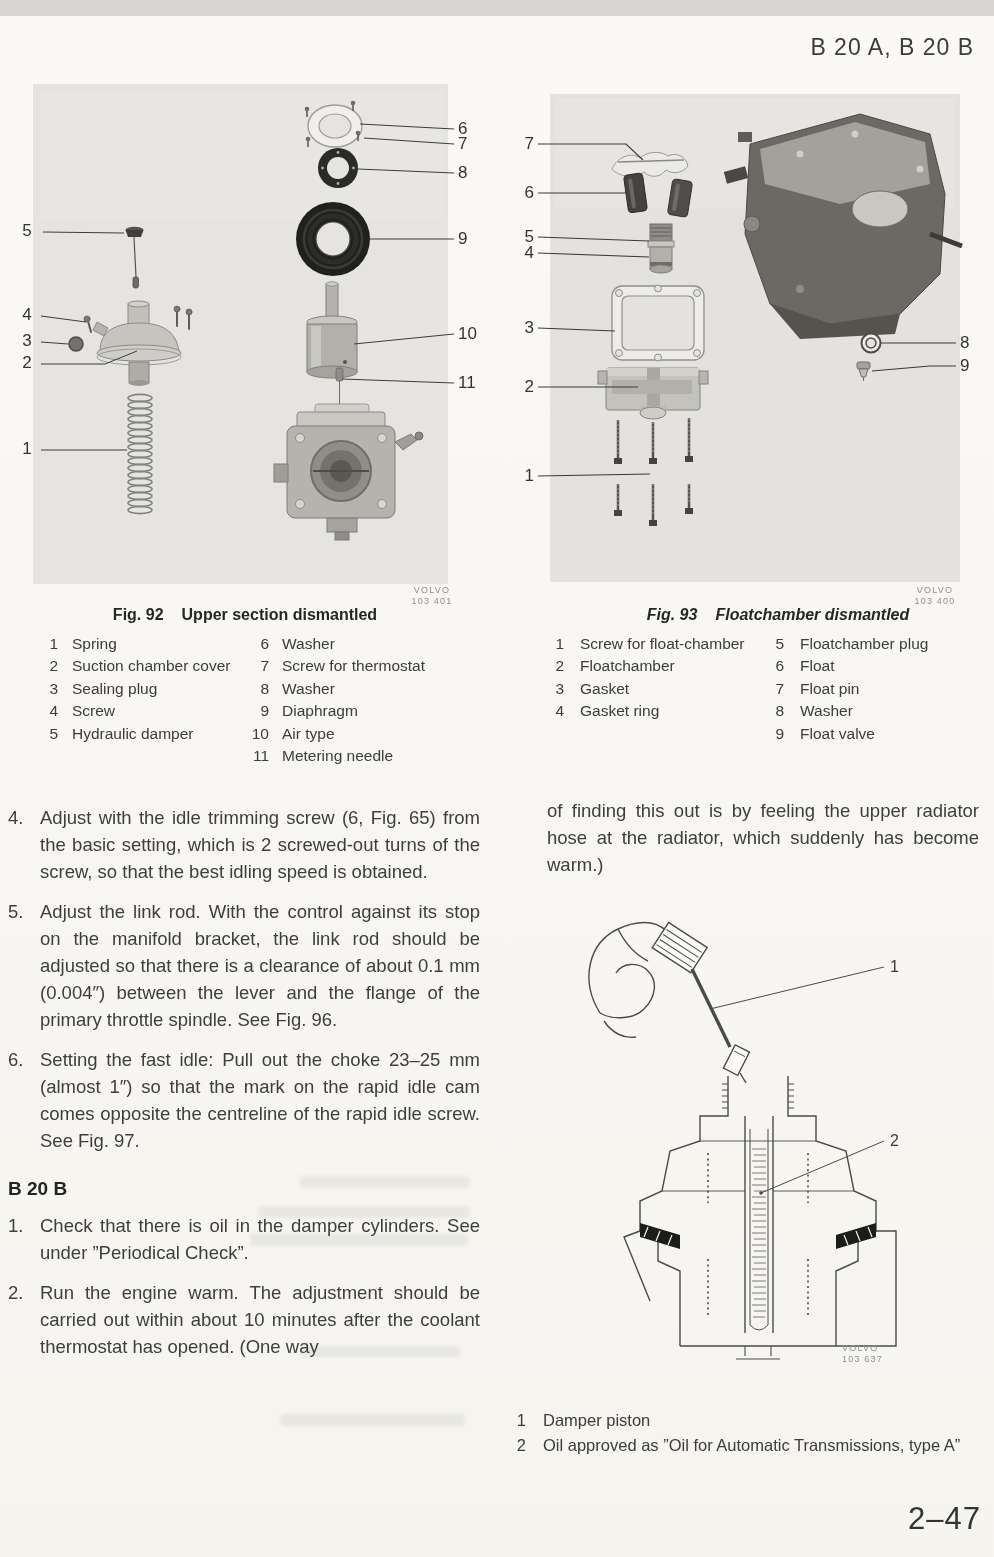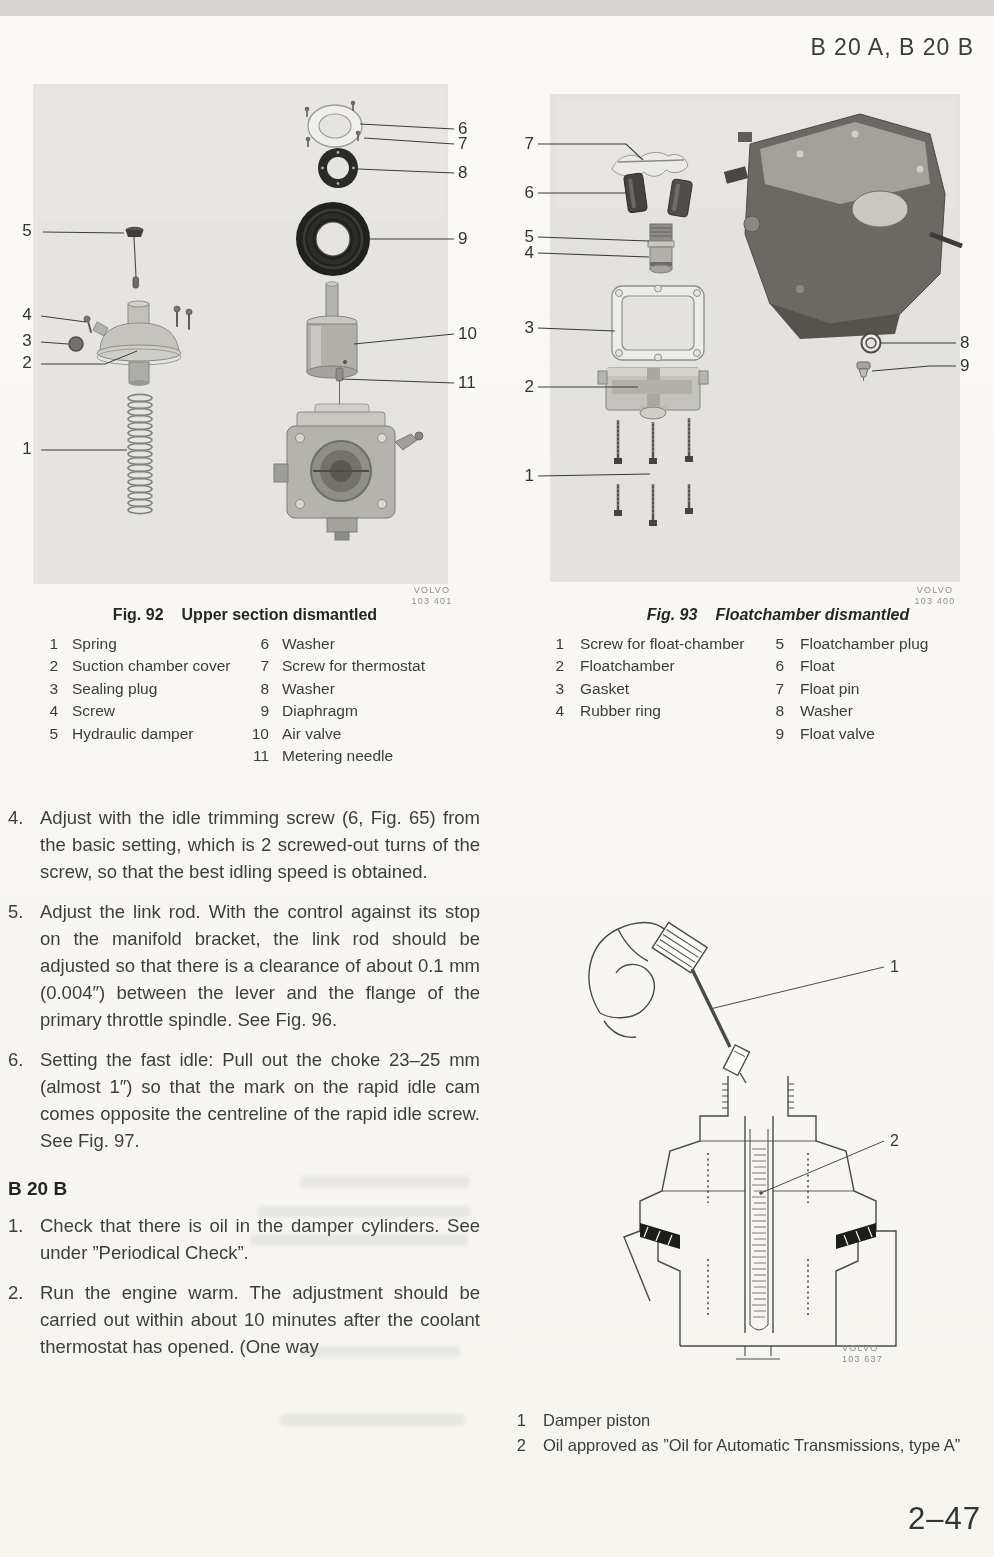--- a/index.html
+++ b/index.html
@@ -356,21 +356,21 @@
     <div class="row">
         <span class="n" style="flex-basis:26px;margin-right:13px;">8</span>
         <span>Washer</span>
       </div>
     <div class="row">
         <span class="n" style="flex-basis:26px;margin-right:13px;">9</span>
         <span>Diaphragm</span>
       </div>
     <div class="row">
         <span class="n" style="flex-basis:26px;margin-right:13px;">10</span>
-        <span>Air valve</span>
+        <span>Air type</span>
       </div>
     <div class="row">
         <span class="n" style="flex-basis:26px;margin-right:13px;">11</span>
         <span>Metering needle</span>
       </div>
   </div>
 
   <div class="abs caption" style="left:568px;top:590px;width:420px;font-style:italic;">
     <span class="fig-num">Fig. 93</span><span>Floatchamber dismantled</span>
   </div>
@@ -382,21 +382,21 @@
     <div class="row">
         <span class="n" style="flex-basis:16px;margin-right:16px;">2</span>
         <span>Floatchamber</span>
       </div>
     <div class="row">
         <span class="n" style="flex-basis:16px;margin-right:16px;">3</span>
         <span>Gasket</span>
       </div>
     <div class="row">
         <span class="n" style="flex-basis:16px;margin-right:16px;">4</span>
-        <span>Rubber ring</span>
+        <span>Gasket ring</span>
       </div>
   </div>
   <div class="abs plist" style="left:770px;top:617px;width:220px;">
     <div class="row">
         <span class="n" style="flex-basis:14px;margin-right:16px;">5</span>
         <span>Floatchamber plug</span>
       </div>
     <div class="row">
         <span class="n" style="flex-basis:14px;margin-right:16px;">6</span>
         <span>Float</span>
@@ -438,20 +438,21 @@
       <span class="txt">Run the engine warm. The adjustment should be carried out within about 10 minutes after the coolant thermostat has opened. (One way</span>
     </div>
   </div>
 
   <div class="ghost" style="left:300px;top:1160px;width:170px;height:12px;"></div>
   <div class="ghost" style="left:258px;top:1190px;width:212px;height:12px;"></div>
   <div class="ghost" style="left:250px;top:1218px;width:218px;height:12px;"></div>
   <div class="ghost" style="left:300px;top:1330px;width:160px;height:11px;"></div>
   <div class="ghost" style="left:280px;top:1398px;width:185px;height:12px;"></div>
 
+  <div class="abs body-text" style="left:547px;top:781px;width:432px;">of finding this out is by feeling the upper radiator hose at the radiator, which suddenly has become warm.)</div>
 
   <div class="abs" style="left:540px;top:885px;width:454px;height:470px;">
     <svg width="454" height="470" viewBox="0 0 454 470">
 
       <g fill="none" stroke="#4a4a48" stroke-width="1.4">
         <path d="M60,112 C40,80 48,42 78,28 C95,20 115,18 126,30"></path>
         <path d="M60,112 C70,118 92,120 104,108 C116,96 118,80 108,70 C98,60 82,62 76,72"></path>
         <path d="M126,30 C140,36 148,48 150,62"></path>
         <path d="M78,28 C86,44 96,54 108,60"></path>
         <path d="M64,120 C72,132 84,138 96,136"></path>

